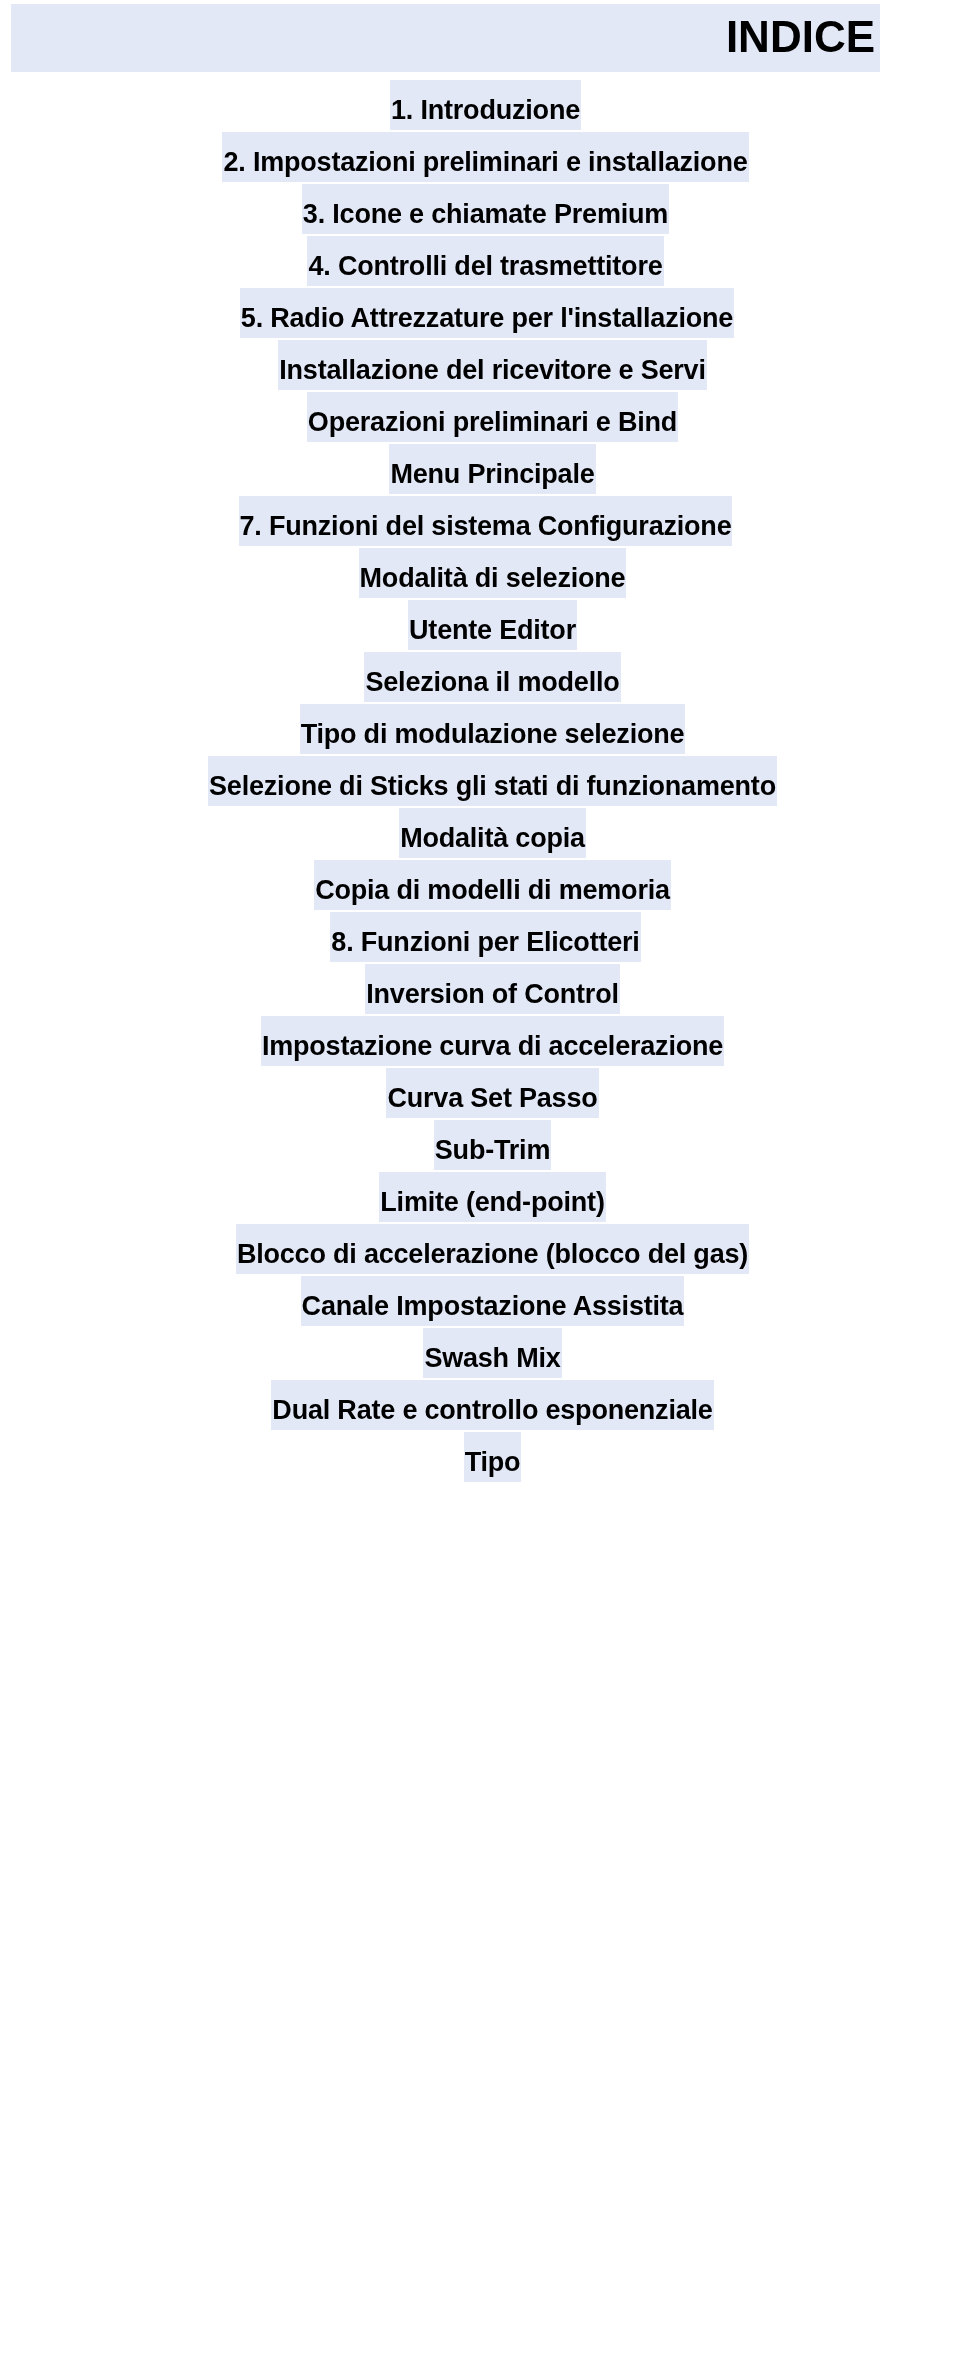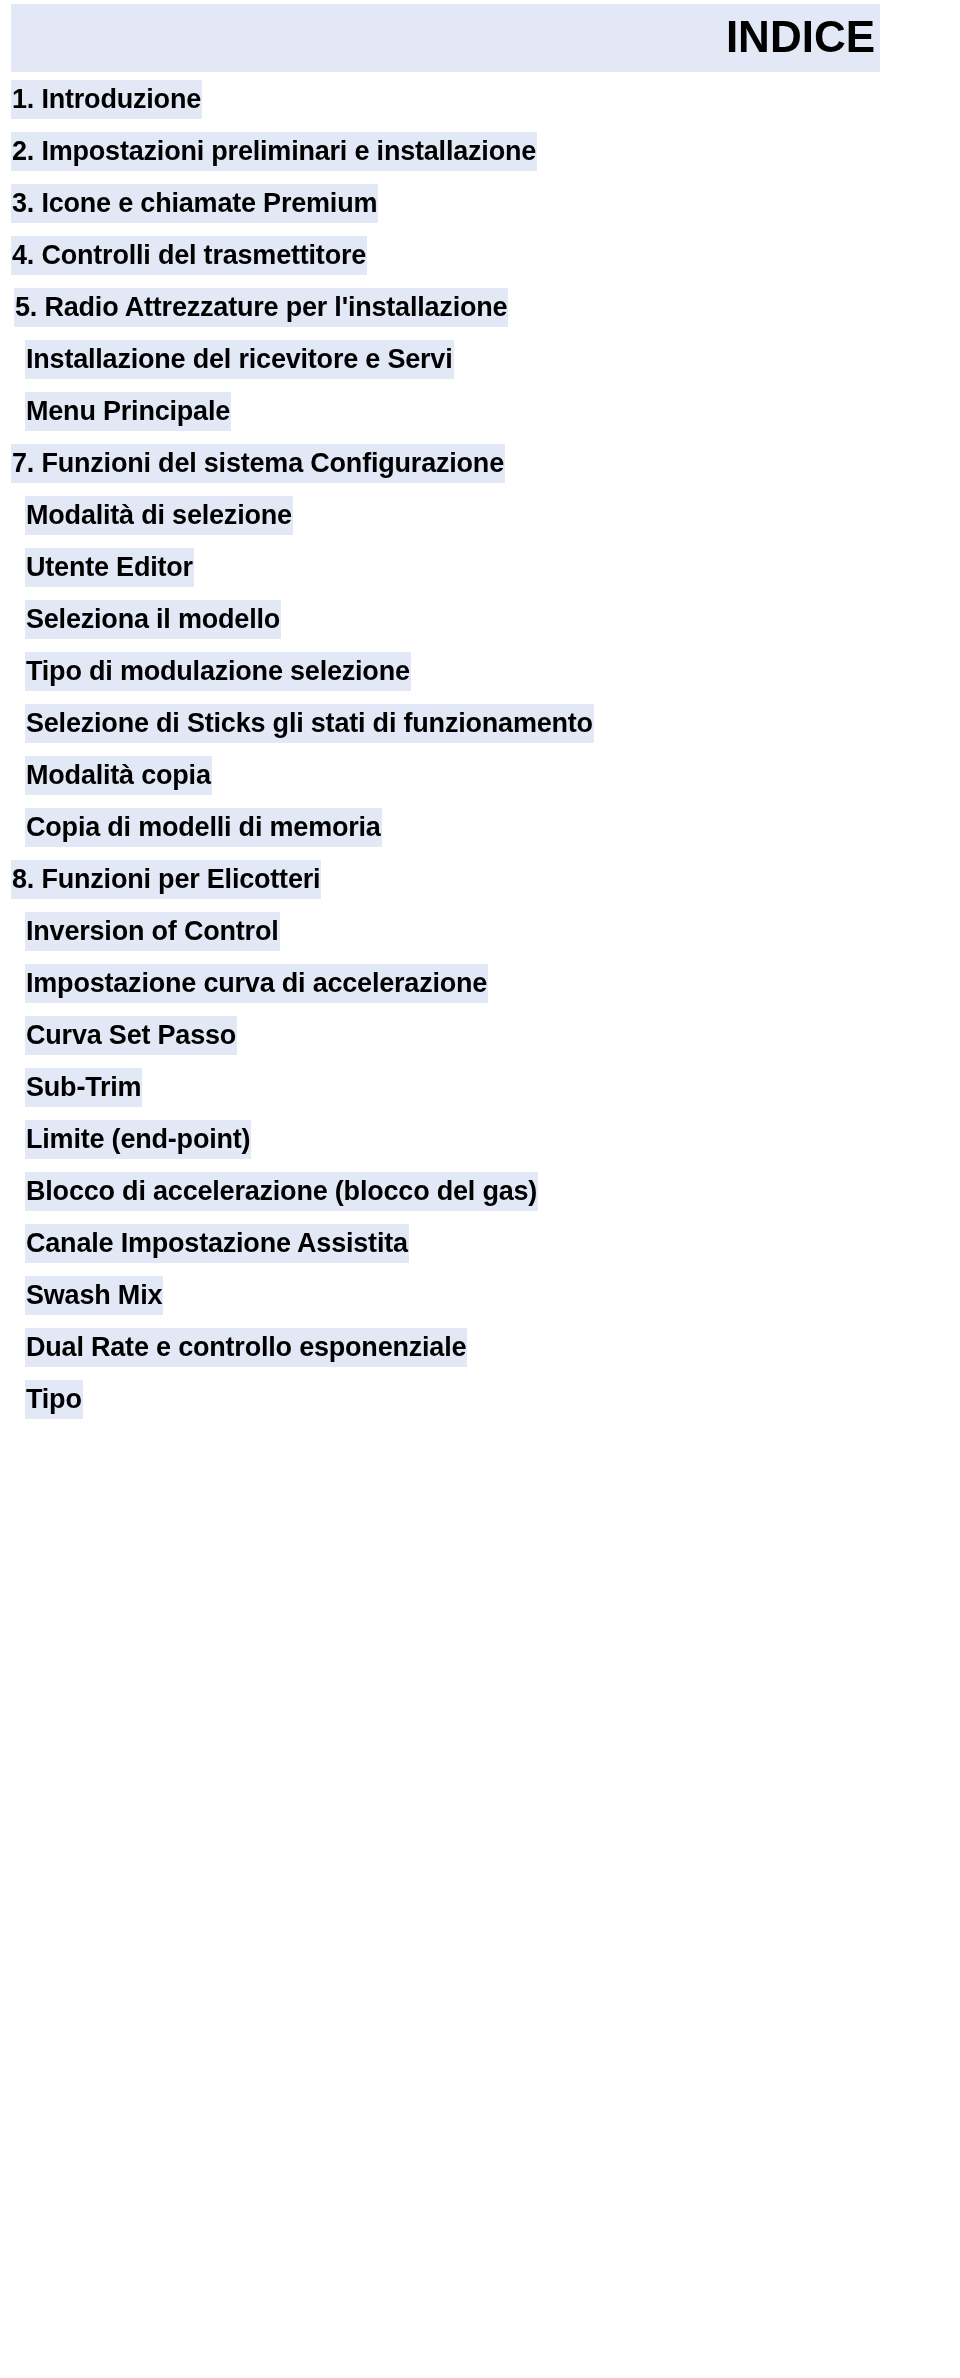--- a/index.html
+++ b/index.html
@@ -13,20 +13,21 @@
     font-family: "Liberation Sans", sans-serif;
     -webkit-font-smoothing: antialiased;
   }
 
   #page {
     position: relative;
     width: 960px;
     height: 2018px;
     overflow: hidden;
     background: #ffffff;
+    text-align: center;
   }
 
   
   .toc-header {
     position: absolute;
     left: 11px;
     top: 4px;
     width: 869px;
     height: 68px;
     background: #e3e8f7;
@@ -56,21 +57,21 @@
     height: 52px;
     display: block;
   }
   .toc-row .entry {
     display: inline-block;
     background: #e3e8f7;
     color: #000000;
     font-weight: bold;
     font-size: 27px;
     line-height: 34px;
-    padding: 2px 1px 3px 1px;
+    padding: 13px 1px 3px 1px;
     white-space: nowrap;
     letter-spacing: -0.2px;
   }
   
   .lvl-0 { margin-left: 11px; }
   .lvl-1 { margin-left: 25px; }
   .lvl-5 { margin-left: 14px; }
 
   
   .toc-row { padding-top: 8px; box-sizing: border-box; }
@@ -84,20 +85,21 @@
     <div class="title">INDICE</div>
   </div>
 
   <div class="toc-list">
       <div class="toc-row"><span class="entry lvl-0">1. Introduzione</span></div>
       <div class="toc-row"><span class="entry lvl-0">2. Impostazioni preliminari e installazione</span></div>
       <div class="toc-row"><span class="entry lvl-0">3. Icone e chiamate Premium</span></div>
       <div class="toc-row"><span class="entry lvl-0">4. Controlli del trasmettitore</span></div>
       <div class="toc-row"><span class="entry lvl-5">5. Radio Attrezzature per l'installazione</span></div>
       <div class="toc-row"><span class="entry lvl-1">Installazione del ricevitore e Servi</span></div>
+      <div class="toc-row"><span class="entry lvl-1">Operazioni preliminari e Bind</span></div>
       <div class="toc-row"><span class="entry lvl-1">Menu Principale</span></div>
       <div class="toc-row"><span class="entry lvl-0">7. Funzioni del sistema Configurazione</span></div>
       <div class="toc-row"><span class="entry lvl-1">Modalità di selezione</span></div>
       <div class="toc-row"><span class="entry lvl-1">Utente Editor</span></div>
       <div class="toc-row"><span class="entry lvl-1">Seleziona il modello</span></div>
       <div class="toc-row"><span class="entry lvl-1">Tipo di modulazione selezione</span></div>
       <div class="toc-row"><span class="entry lvl-1">Selezione di Sticks gli stati di funzionamento</span></div>
       <div class="toc-row"><span class="entry lvl-1">Modalità copia</span></div>
       <div class="toc-row"><span class="entry lvl-1">Copia di modelli di memoria</span></div>
       <div class="toc-row"><span class="entry lvl-0">8. Funzioni per Elicotteri</span></div>

